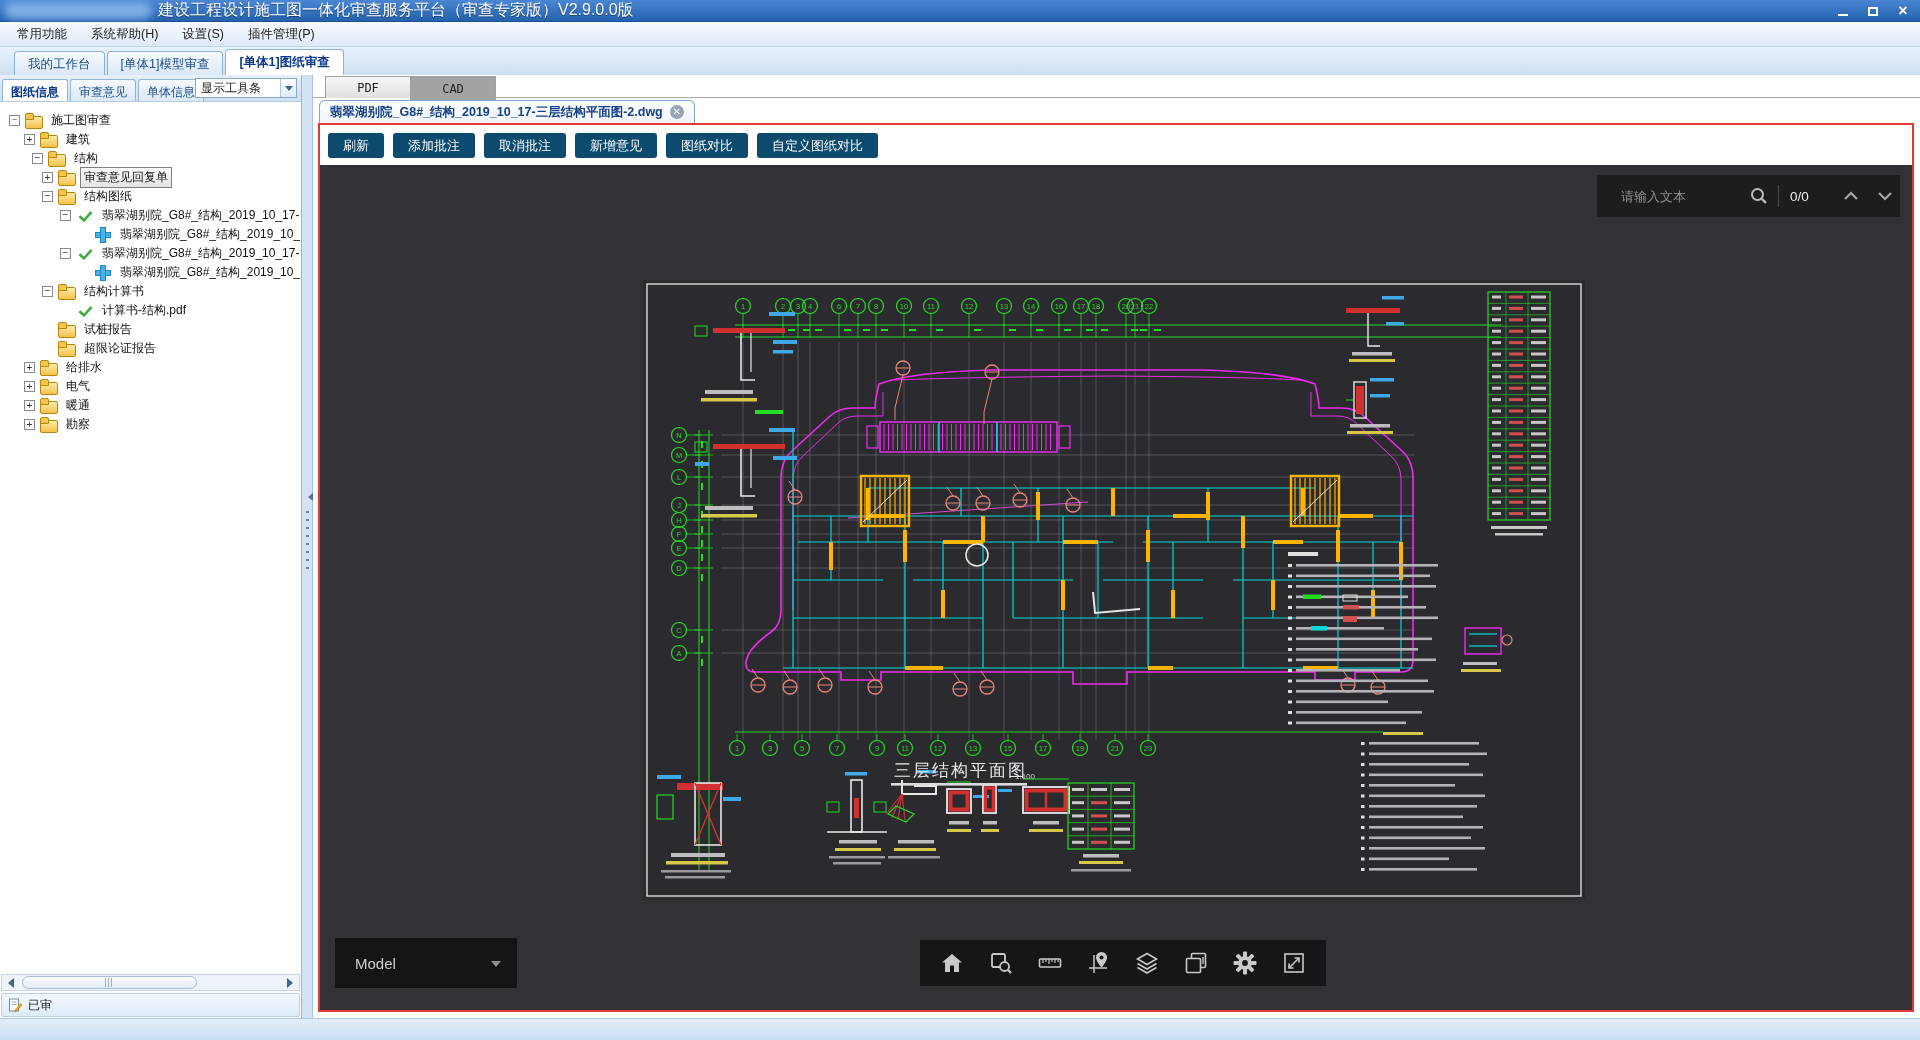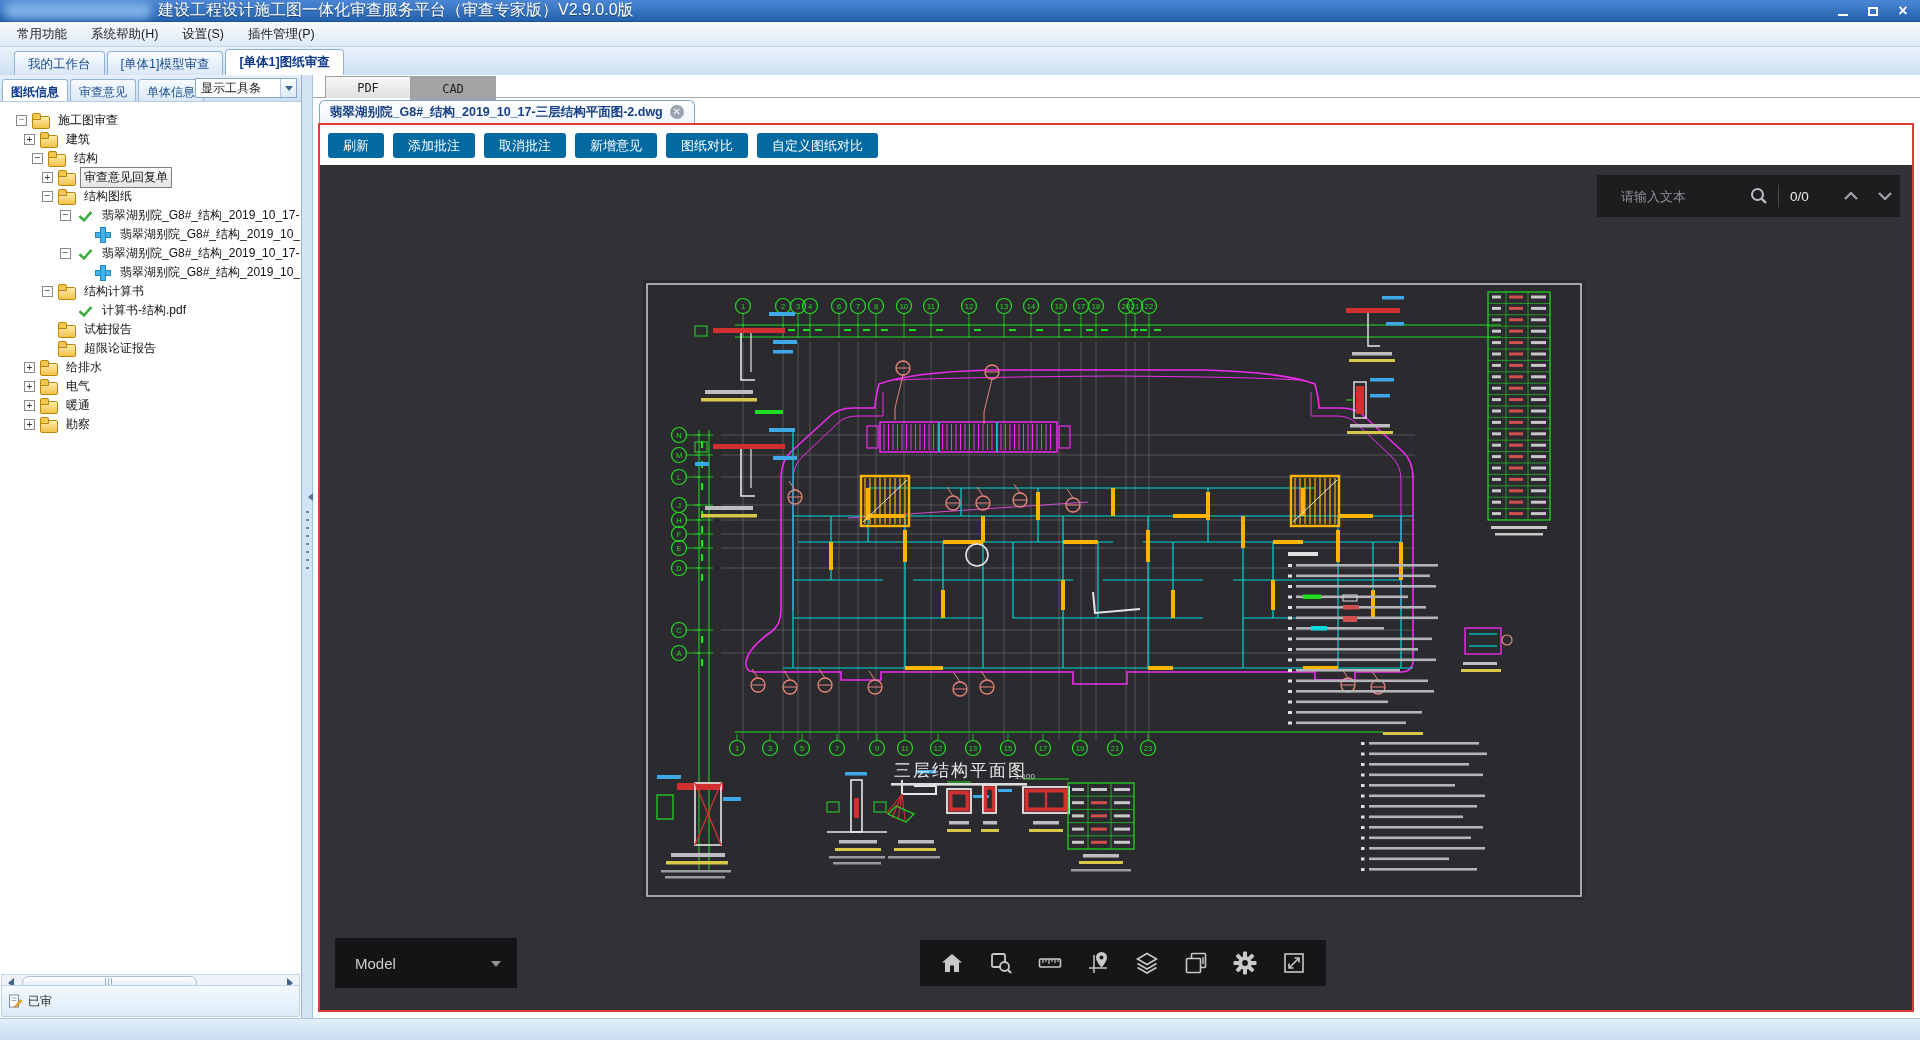--- a/index.html
+++ b/index.html
@@ -51,40 +51,40 @@
   .tree-row.selected .tlabel{background:linear-gradient(#fbfbfb,#e4e4e4);border:1px solid #7f7f7f}
 
   .hscroll{position:absolute;left:1px;right:1px;bottom:27px;height:17px;background:#eef3f9;border:1px solid #c6d6e8;display:flex;align-items:center}
   .sarrow{width:16px;height:15px;display:flex;align-items:center;justify-content:center}
   .sarrow.left i{border:5px solid transparent;border-right:6px solid #44658a;margin-right:3px}
   .sarrow.right{position:absolute;right:0}
   .sarrow.right i{border:5px solid transparent;border-left:6px solid #44658a;margin-left:3px}
   .sthumb{position:absolute;left:20px;width:175px;top:1px;bottom:1px;background:linear-gradient(#fdfdfe,#e1ebf5);border:1px solid #a9bdd4;border-radius:7px;display:flex;align-items:center;justify-content:center}
   .sthumb i{width:9px;height:9px;background:repeating-linear-gradient(90deg,#97aec8 0 1px,transparent 1px 3px)}
 
-  .panel-status{position:absolute;left:1px;right:1px;bottom:1px;height:32px;background:linear-gradient(#f4f9fe,#dcebf8);border:1px solid #bcd2e8;border-radius:2px;display:flex;align-items:center;padding-left:5px;font-size:12px;color:#222;gap:5px}
+  .panel-status{position:absolute;left:1px;right:1px;bottom:1px;height:24px;background:linear-gradient(#f4f9fe,#dcebf8);border:1px solid #bcd2e8;border-radius:2px;display:flex;align-items:center;padding-left:5px;font-size:12px;color:#222;gap:5px}
 
   
   .splitter{position:absolute;left:302px;top:75px;width:11px;bottom:22px;background:#d3e3f3;border-right:1px solid #a9c3de}
   .splitter .coll{position:absolute;left:2px;top:418px;border:4px solid transparent;border-right:5px solid #55708e}
   .splitter .dots{position:absolute;left:4px;top:436px;width:3px;height:64px;background:repeating-linear-gradient(180deg,#6b88a8 0 2px,transparent 2px 8px)}
 
   
   .main{position:absolute;left:313px;top:75px;right:0;bottom:22px;background:#fff}
   .format-tabs{position:absolute;left:0;top:0;right:0;height:23px;background:#fff;border-bottom:1px solid #ababab;display:flex;padding-left:12px}
   .ftab{width:86px;height:22px;margin-top:1px;display:flex;align-items:center;justify-content:center;font-family:"DejaVu Sans Mono",monospace;font-size:12px;color:#222;background:linear-gradient(#f7f7f7,#e0e0e0);border:1px solid #a0a0a0;border-bottom:none}
   .ftab + .ftab{margin-left:-1px}
   .ftab.active{background:#a3a3a3;margin-bottom:-1px;height:24px;z-index:2}
   .file-row{position:absolute;left:0;top:23px;right:0;height:25px;background:#fff}
   .file-tab{position:absolute;left:6px;top:2px;height:23px;display:flex;align-items:center;gap:7px;padding:0 10px;border:1px solid #7ea6d4;border-bottom:none;border-radius:6px 6px 0 0;background:linear-gradient(#ffffff,#eef5fc);font-size:12.5px;font-weight:bold;color:#173f84;white-space:nowrap}
   .file-close{width:14px;height:14px;border-radius:50%;background:#9aa3b2;color:#fff;font-size:10px;line-height:14px;text-align:center;font-weight:normal}
 
   .cad-frame{position:absolute;left:5px;top:48px;right:6px;bottom:6px;border:2px solid #e23a36;background:#fff}
   .cad-buttons{height:40px;display:flex;align-items:center;gap:9px;padding-left:8px;background:#fff}
-  .cbtn{background:#0369a1;color:#fff;font-size:13px;padding:6px 15px;border-radius:3px;line-height:1;white-space:nowrap}
+  .cbtn{background:#0c4a6e;color:#fff;font-size:13px;padding:6px 15px;border-radius:3px;line-height:1;white-space:nowrap}
   .canvas{position:absolute;left:0;right:0;top:40px;bottom:0;background:#323236;overflow:hidden}
 
   .banner{position:absolute;left:585px;top:22px;font-size:40px;font-weight:bold;color:#e8322e;letter-spacing:2px;white-space:nowrap}
 
   .search-panel{position:absolute;right:12px;top:10px;width:303px;height:42px;background:#1d1d20;display:flex;align-items:center}
   .search-input{width:128px;margin-left:24px;background:transparent;border:none;outline:none;color:#cfcfcf;font-size:13px;font-family:inherit}
   .search-input::placeholder{color:#8f8f93}
   .search-div{width:1px;height:22px;background:#4a4a4e;margin:0 11px 0 9px}
   .search-count{font-size:13.5px;color:#ededed;width:36px}
   .chev{margin-left:16px;display:flex}
@@ -148,21 +148,21 @@
     </div>
   <div class="toolbar-select">
     <span class="txt">显示工具条</span>
     <span class="select-arrow">
         <i></i>
       </span>
   </div>
 
   <div class="tree">
 
-  <div class="tree-row" data-icon="folder" data-expander="minus" style="padding-left: 16px; font-family: Liberation Serif, serif;">
+  <div class="tree-row" data-icon="folder" data-expander="minus" style="padding-left: 9px; font-family: Liberation Serif, serif;">
         <span class="expander"></span>
         <span class="tico"></span>
         <span class="tlabel">施工图审查</span>
       </div>
       <div class="tree-row" data-icon="folder" data-expander="plus" style="padding-left: 24px;">
         <span class="expander"></span>
         <span class="tico"></span>
         <span class="tlabel">建筑</span>
       </div>
       <div class="tree-row" data-icon="folder" data-expander="minus" style="padding-left: 32px;">

